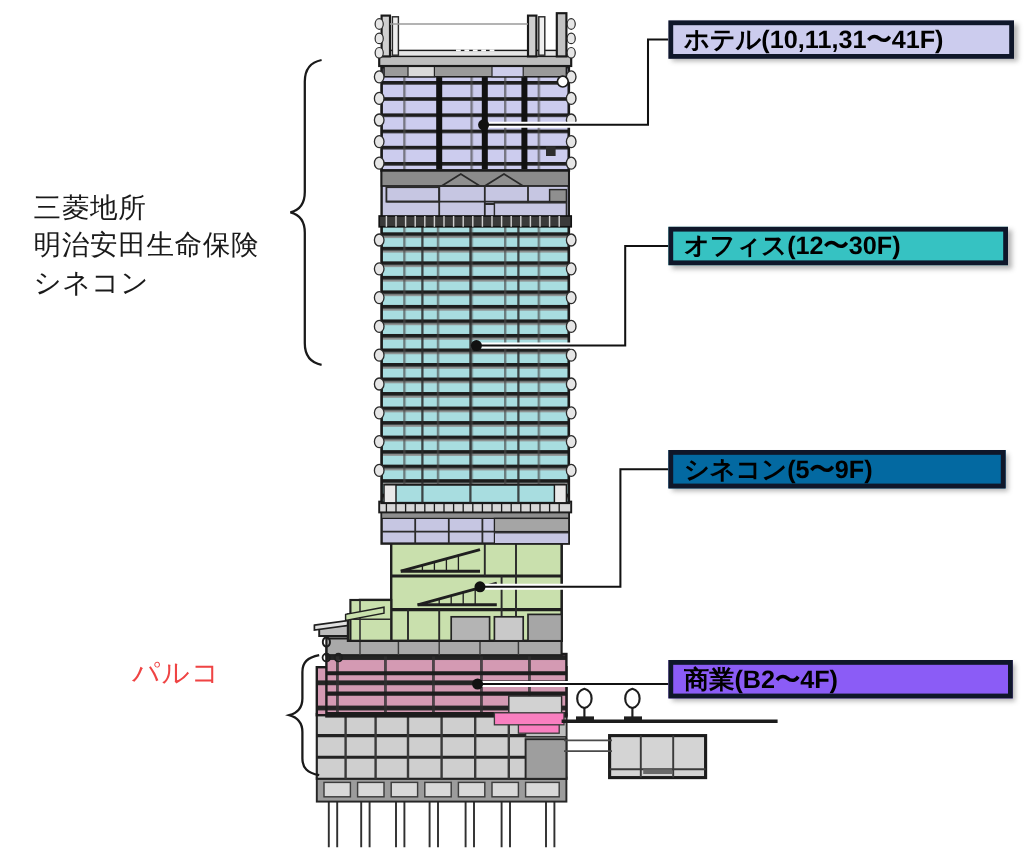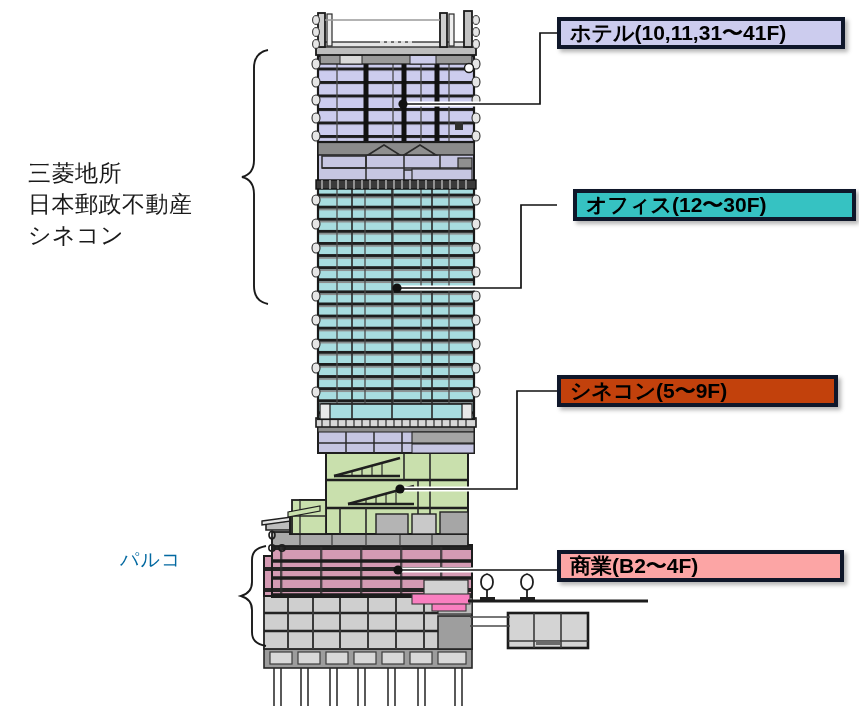--- a/index.html
+++ b/index.html
@@ -34,46 +34,45 @@
     letter-spacing: 0.5px;
     white-space: nowrap;
     margin-top: 20px;
   }
   .owner-line { display: block; }
 
   .parco-label {
     position: absolute;
     left: 110px;
     top: 546px;
-    font-size: 19px;
+    font-size: 23px;
     line-height: 28px;
-    color: #0369a1;
+    color: #ef4444;
     letter-spacing: 1px;
     white-space: nowrap;
-    margin-left: 10px;
   }
 
   
   .callout {
     position: absolute;
     height: 32px;
     display: flex;
     align-items: center;
     padding: 0 10px 0 9px;
     box-sizing: border-box;
     border: 4px solid #0f172a;
     font-size: 21px;
     font-weight: bold;
     color: #000000;
     letter-spacing: 0px;
     white-space: nowrap;
     box-shadow: 3px 3px 4px rgba(90,90,90,0.45);
   }
   #callout-hotel  { left: 557px; top: 17px;  width: 288px; }
-  #callout-office { left: 573px; top: 189px; width: 283px; }
+  #callout-office { left: 557px; top: 189px; width: 283px; }
   #callout-cinema { left: 557px; top: 375px; width: 281px; }
   #callout-retail { left: 557px; top: 550px; width: 287px; }
 
   
   svg.art { position: absolute; left: 0; top: 0; }
 </style>
 </head>
 <body>
 
 <div id="stage">
@@ -502,27 +501,27 @@
 
     <g>
       <path d="M398 570 L557 570" fill="none" stroke="#ffffff" stroke-width="5"></path>
       <path d="M398 570 L557 570" fill="none" stroke="#111111" stroke-width="1.7"></path>
       <circle cx="398" cy="570" r="4.6" fill="#111111"></circle>
     </g>
   </svg>
 
   <div class="owner-block">
     <span class="owner-line">三菱地所</span>
-    <span class="owner-line">日本郵政不動産</span>
+    <span class="owner-line">明治安田生命保険</span>
     <span class="owner-line">シネコン</span>
   </div>
 
   <div class="parco-label">パルコ</div>
 
   <div class="callout" id="callout-hotel" style="background: rgb(204, 204, 238);">ホテル(10,11,31〜41F)</div>
 
   <div class="callout" id="callout-office" style="background: rgb(54, 194, 194);">オフィス(12〜30F)</div>
 
-  <div class="callout" id="callout-cinema" style="background: #c2410c;">シネコン(5〜9F)</div>
-
-  <div class="callout" id="callout-retail" style="background: #fca5a5;">商業(B2〜4F)</div>
+  <div class="callout" id="callout-cinema" style="background: #0369a1;">シネコン(5〜9F)</div>
+
+  <div class="callout" id="callout-retail" style="background: #8b5cf6;">商業(B2〜4F)</div>
 
 </div>
 
 </body></html>

